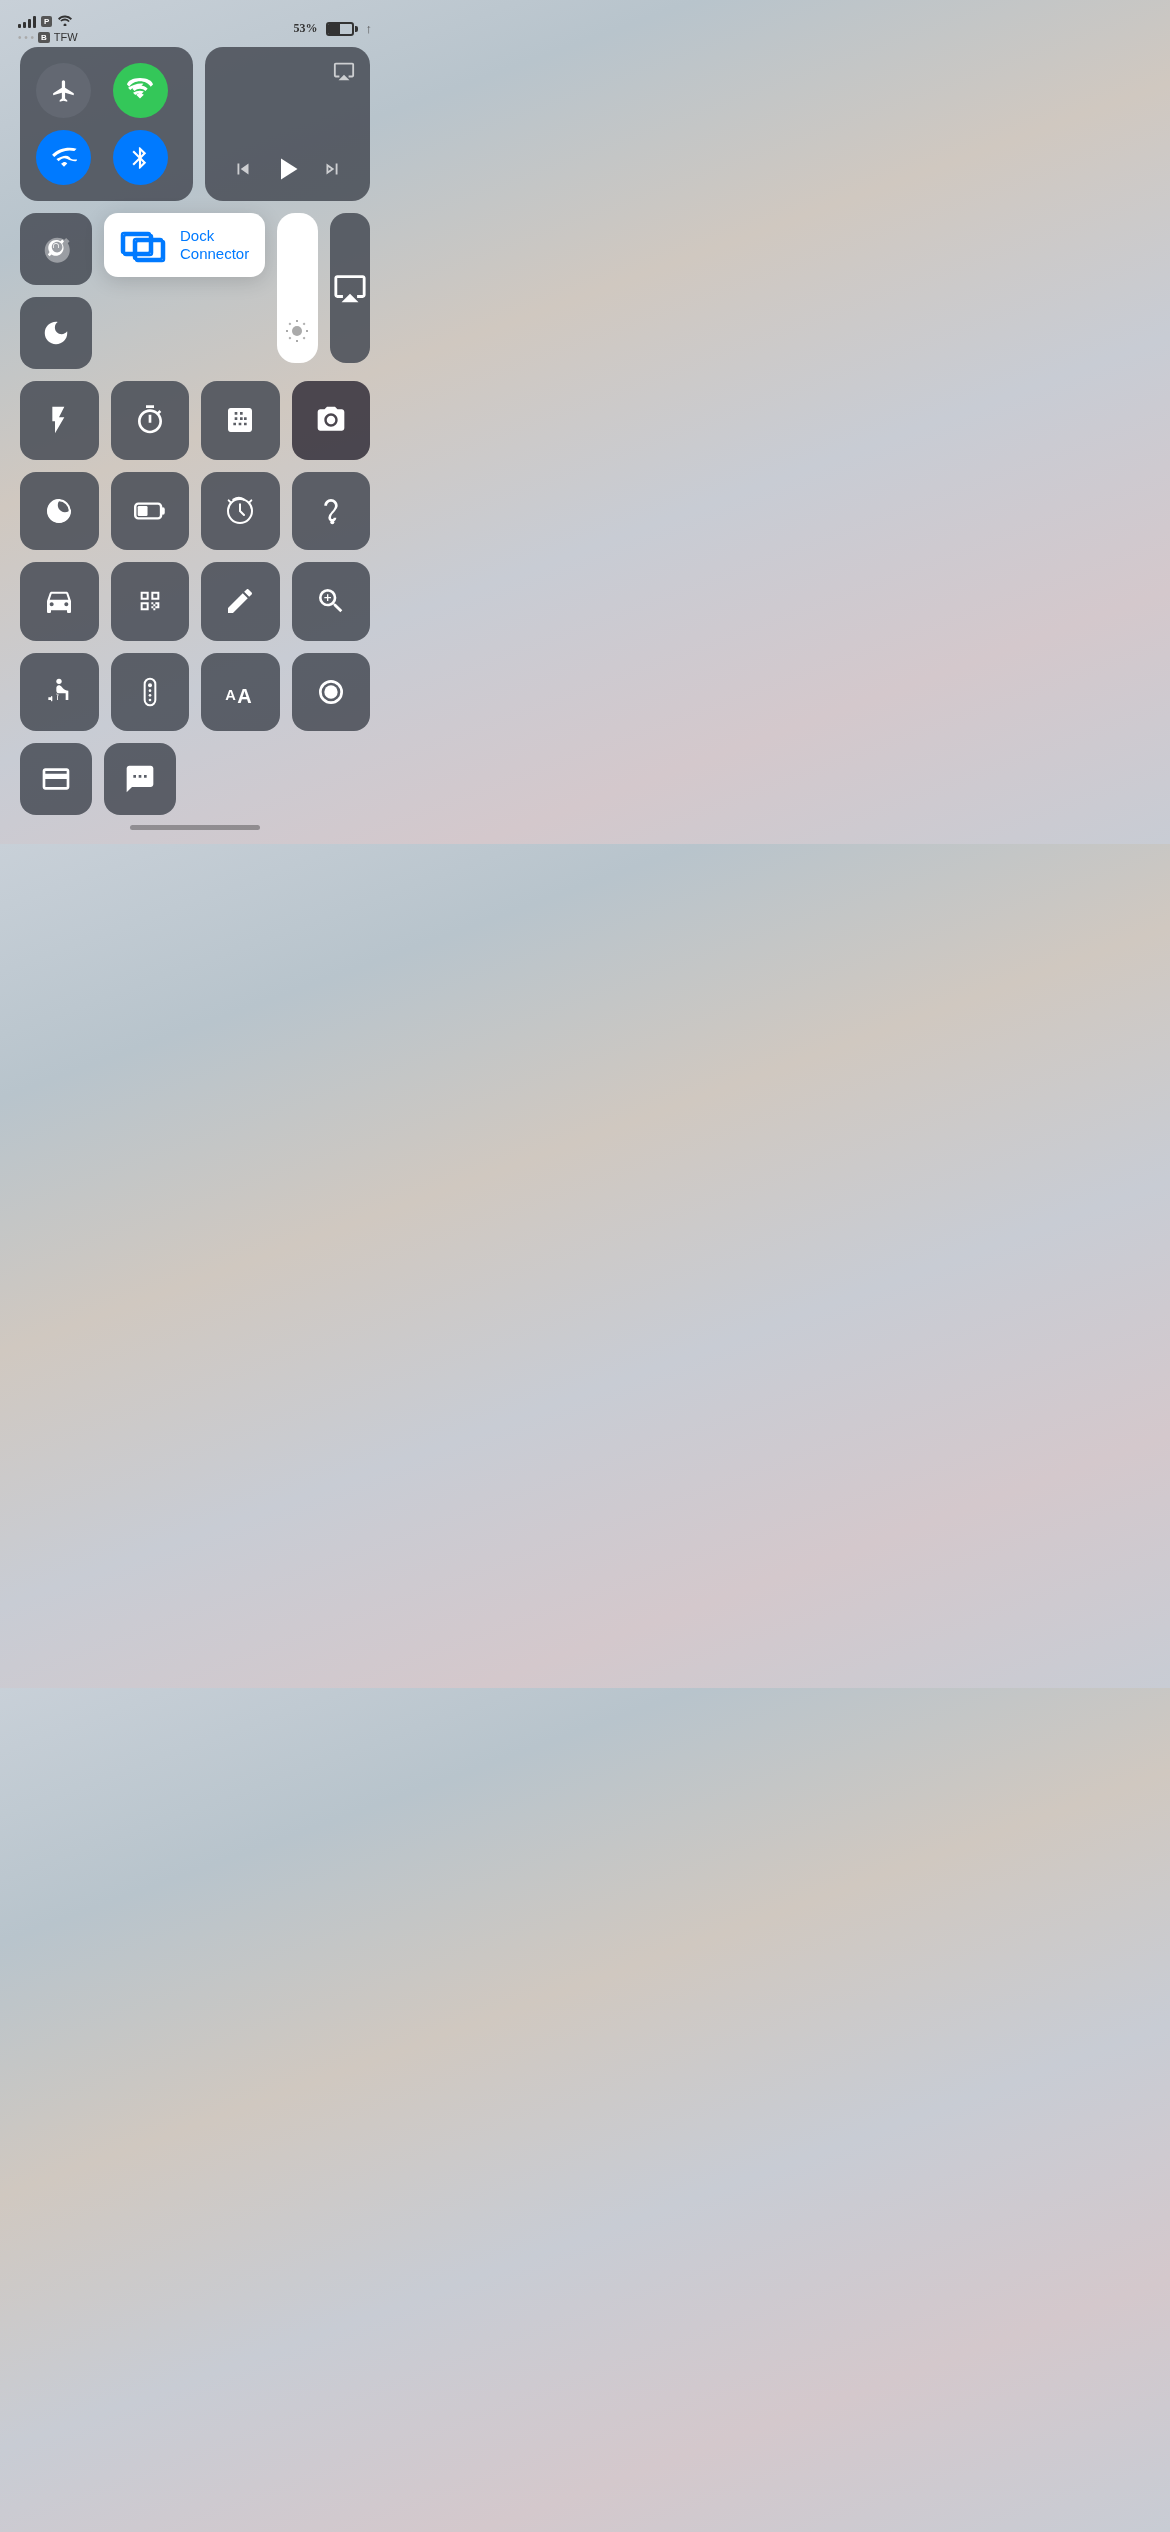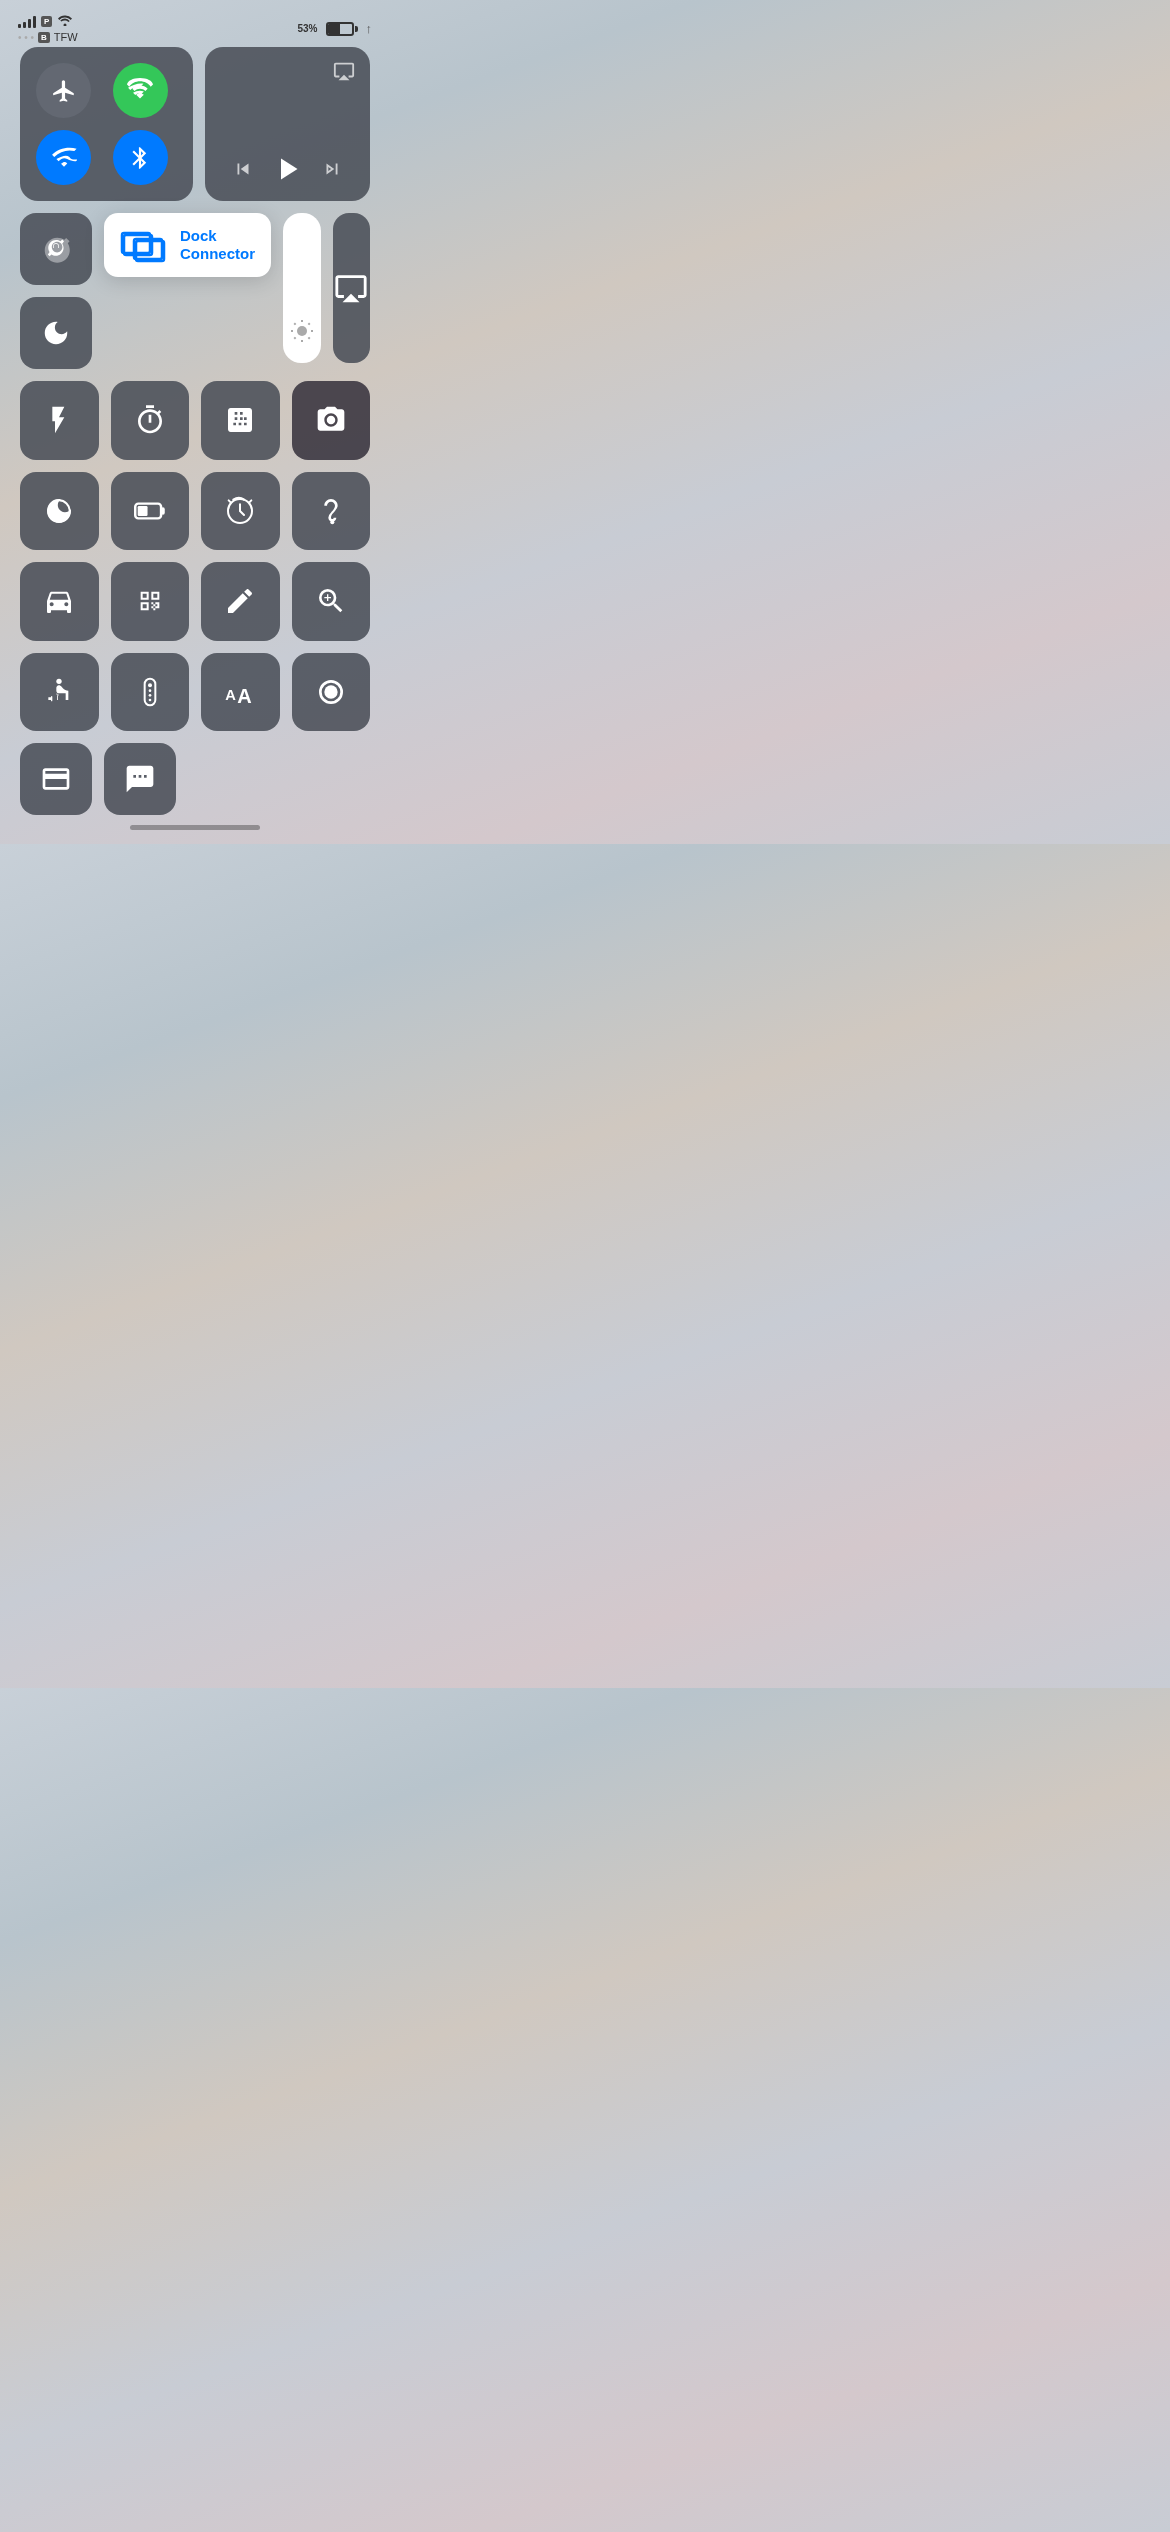--- a/index.html
+++ b/index.html
@@ -86,23 +86,24 @@
       border-radius: 2px;
     }
 
     .status-right {
       display: flex;
       align-items: center;
       gap: 8px;
     }
 
     .battery-pct {
-      font-size: 10px;
+      font-size: 12px;
       font-weight: 600;
       color: #333;
+      font-family: Liberation Serif, serif;
     }
 
     .battery-icon {
       display: flex;
       align-items: center;
       gap: 0;
     }
 
     .battery-body {
       width: 28px;
@@ -253,21 +254,21 @@
     }
 
     .dock-icon-wrap {
       display: flex;
       align-items: center;
       justify-content: center;
     }
 
     .dock-label {
       font-size: 15px;
-      font-weight: 700;
+      font-weight: 400;
       color: #007aff;
       line-height: 1.2;
     }
 
     
     .brightness-slider {
       width: 72px;
       height: 150px;
       background: white;
       border-radius: 18px;

